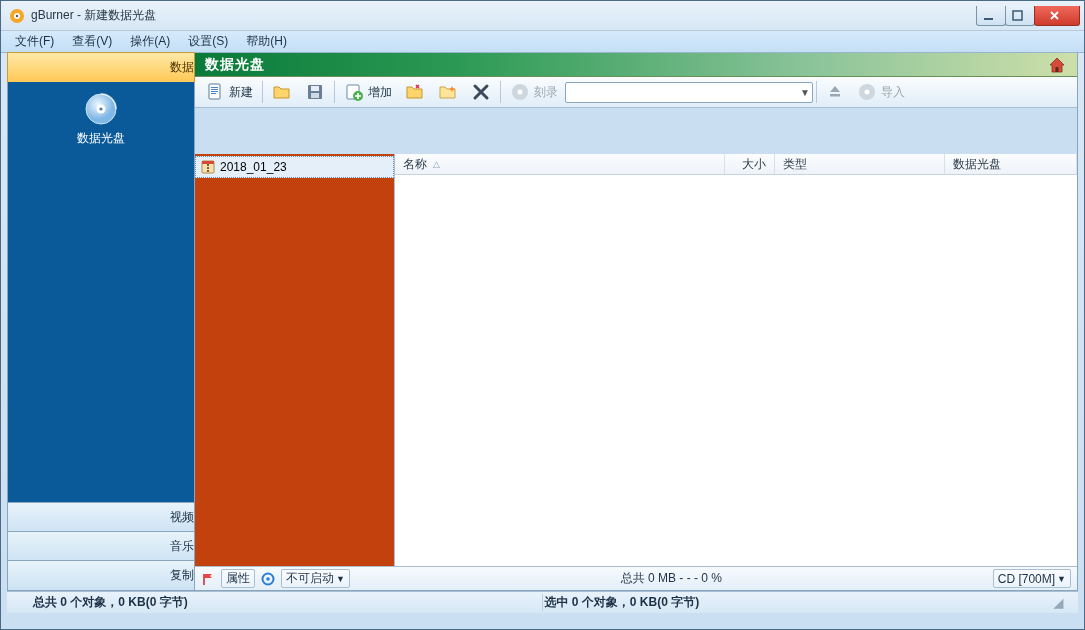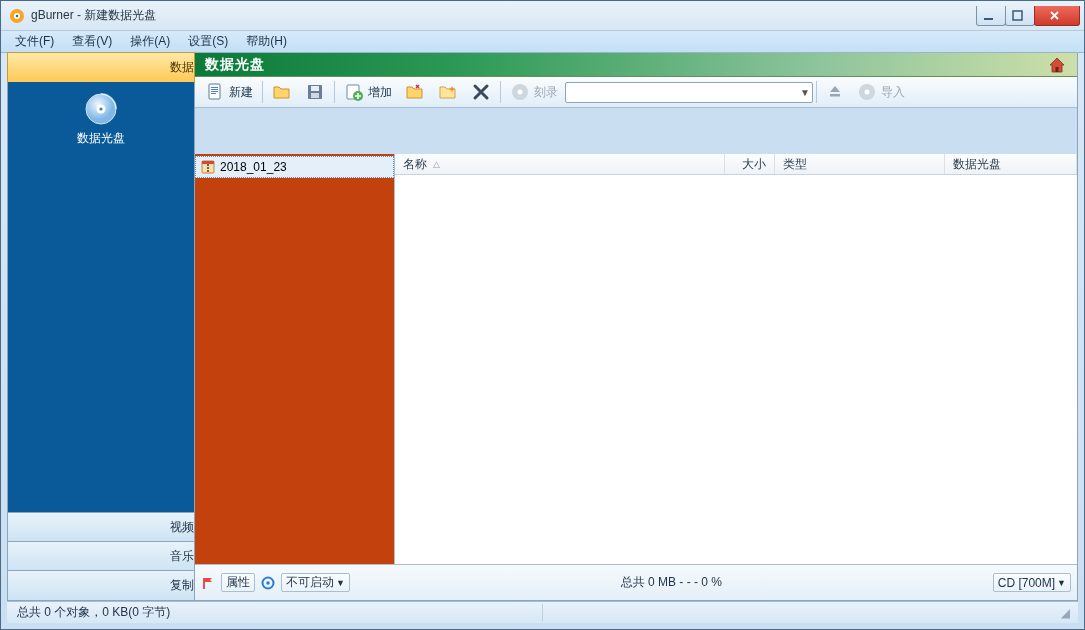--- a/index.html
+++ b/index.html
@@ -151,40 +151,41 @@
     font-size: 12px;
   }
   .col.name  { flex: 0 0 330px; }
   .col.size  { flex: 0 0 50px; justify-content: flex-end; }
   .col.type  { flex: 0 0 170px; }
   .col.mtime { flex: 1 1 auto; }
   .sort-arrow { font-size: 9px; color: #8aa0b3; margin-left: 6px; }
   .list-body { flex: 1 1 auto; background: #fff; }
 
   .ws-status {
-    height: 36px;
+    height: 24px;
     background: linear-gradient(#f6fafd, #e4eff8);
     border-top: 1px solid #a8bed2;
     display: flex; align-items: center; padding: 0 6px; gap: 6px;
     color: #1d3247;
   }
   .compat-dd {
     height: 19px; padding: 0 4px;
     border: 1px solid #a8bed2; border-radius: 2px;
     display: inline-flex; align-items: center; gap: 2px;
     background: linear-gradient(#fafcfe,#eaf2fa);
   }
 
   .statusbar {
     height: 22px;
     background: linear-gradient(#e8f2fb, #d6e7f5);
     border-top: 1px solid #a8bed2;
-    display: flex; align-items: center; padding: 0 8px;
+    display: flex; align-items: center; padding: 0 24px;
     color: #1d3247; font-size: 12px;
-    margin: 0 6px 6px 6px;
+    margin: 0 6px 16px 6px;
+    font-weight: bold;
   }
   .statusbar .cell { flex: 0 0 50%; border-right: 1px solid #bcd0e2; padding-left: 2px; }
   .statusbar .grip { margin-left: auto; color:#95a8ba; }
 
   .flex-fill { flex: 1 1 auto; }
 </style>
 </head>
 <body>
 
 <div class="window">
@@ -397,15 +398,16 @@
         <span class="compat-dd">
           <span>CD [700M]</span>
           <span style="font-size:9px;">▼</span>
         </span>
       </div>
     </div>
   </div>
 
   <div class="statusbar">
     <div class="cell"><span>总共 0 个对象，0 KB(0 字节)</span></div>
+    <div class="cell" style="border-right:none;"><span>选中 0 个对象，0 KB(0 字节)</span></div>
     <span class="grip">◢</span>
   </div>
 </div>
 
 </body></html>

